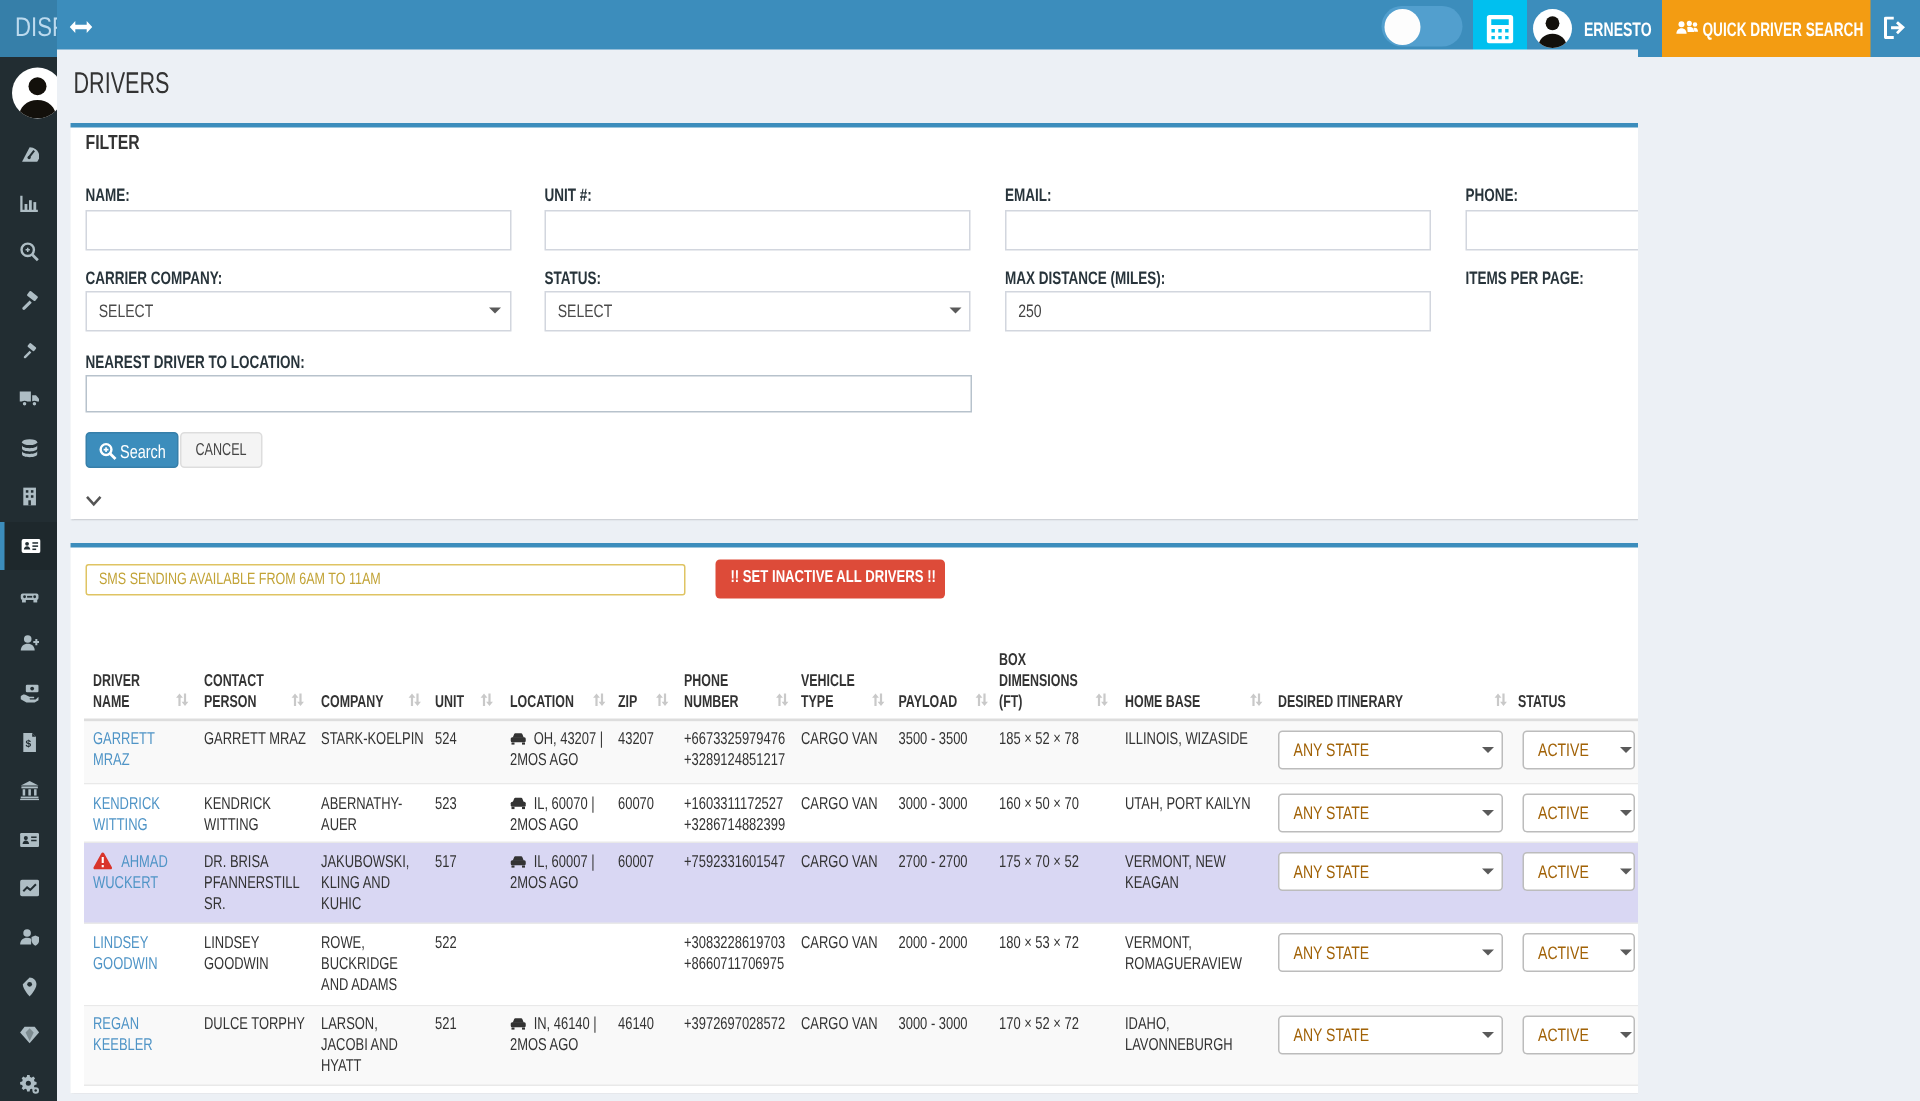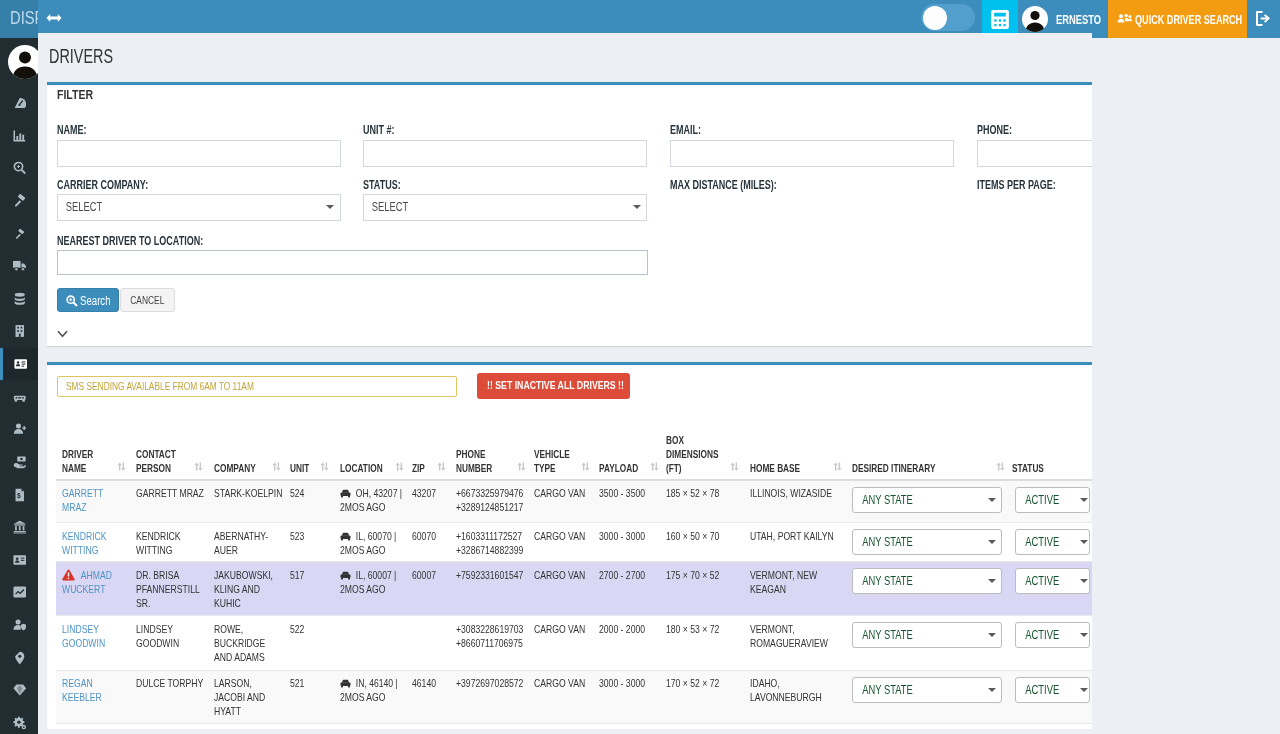--- a/index.html
+++ b/index.html
@@ -15,21 +15,21 @@
 .inp{position:absolute;height:27px;background:#fff;border:1px solid #d2d6de}
 .inp .ph{font-size:12px;color:#9aa2ab;line-height:25px;padding-left:10px;transform:scaleX(.78) translateZ(0);transform-origin:0 0}
 .inp .tx{font-size:12px;color:#444;line-height:25px;padding-left:10px;transform:scaleX(.78) translateZ(0);transform-origin:0 0}
 .fsel{position:absolute;height:27px;background:#fff;border:1px solid #d2d6de;font-size:12px;color:#4a4a4a;line-height:25px}
 .fsel span{display:inline-block;padding-left:10px;transform:scaleX(.78) translateZ(0);transform-origin:0 0}
 .caret{position:absolute;width:0;height:0;border-left:4px solid transparent;border-right:4px solid transparent;border-top:4.5px solid #5a5a5a}
 .hdr{position:absolute;font-size:11.5px;line-height:14px;font-weight:bold;color:#333;white-space:nowrap;transform:scaleX(.72) translateZ(0);transform-origin:0 0}
 .cell{position:absolute;font-size:11.5px;line-height:14px;color:#333;white-space:nowrap;transform:scaleX(.75) translateZ(0);transform-origin:0 0}
 .lnk{color:#4f94c6}
 .sort{position:absolute;width:11px;height:11px}
-.rsel{position:absolute;background:#fff;border:1px solid #bcbcbc;border-radius:3px;font-size:12px;color:#14532d}
+.rsel{position:absolute;background:#fff;border:1px solid #bcbcbc;border-radius:3px;font-size:12px;color:#a16207}
 .rsel span{display:inline-block;padding-left:12px;transform:scaleX(.78) translateZ(0);transform-origin:0 0}
 .sxc{display:inline-block;transform:scaleX(.73) translateZ(0);transform-origin:50% 50%;white-space:nowrap}
 .abtn{position:absolute;width:18.5px;height:16.8px;border-radius:3px;display:flex;align-items:center;justify-content:center}
 svg{display:block}
 </style>
 </head>
 <body>
 
 <div id="nav">
 
@@ -239,20 +239,23 @@
   <div class="inp" style="left:939px;top:106.5px;width:284px"></div>
 
   <div class="lbl" style="left:19px;top:145px">CARRIER COMPANY:</div>
   <div class="lbl" style="left:325px;top:145px">STATUS:</div>
   <div class="lbl" style="left:632px;top:145px">MAX DISTANCE (MILES):</div>
   <div class="lbl" style="left:939px;top:145px">ITEMS PER PAGE:</div>
   <div class="fsel" style="left:18.5px;top:161px;width:284px"><span>SELECT</span></div>
   <div class="caret" style="left:288px;top:172px"></div>
   <div class="fsel" style="left:325px;top:161px;width:284px"><span>SELECT</span></div>
   <div class="caret" style="left:595px;top:172px"></div>
+  <div class="inp" style="left:632px;top:161px;width:284px">
+      <div class="tx">250</div>
+    </div>
 
   <div class="lbl" style="left:19px;top:200.5px">NEAREST DRIVER TO LOCATION:</div>
   <div class="inp" style="left:18.5px;top:216.5px;width:591px;height:25px;border-color:#b7c2cc"></div>
 
   <div class="abs" style="left:18.5px;top:254.5px;width:62.5px;height:24.5px;background:#3c8dbc;border:1px solid #367fa9;border-radius:3px">
     <svg class="abs" style="left:8px;top:6px" width="12" height="12" viewBox="0 0 12 12">
         <circle cx="4.7" cy="4.7" r="3.6" stroke="#fff" stroke-width="1.6" fill="none"></circle>
         <path d="M7.5 7.5 11 11" stroke="#fff" stroke-width="1.9"></path>
         <path d="M4.7 3.1v3.2M3.1 4.7h3.2" stroke="#fff" stroke-width="1.1"></path>
       </svg>

